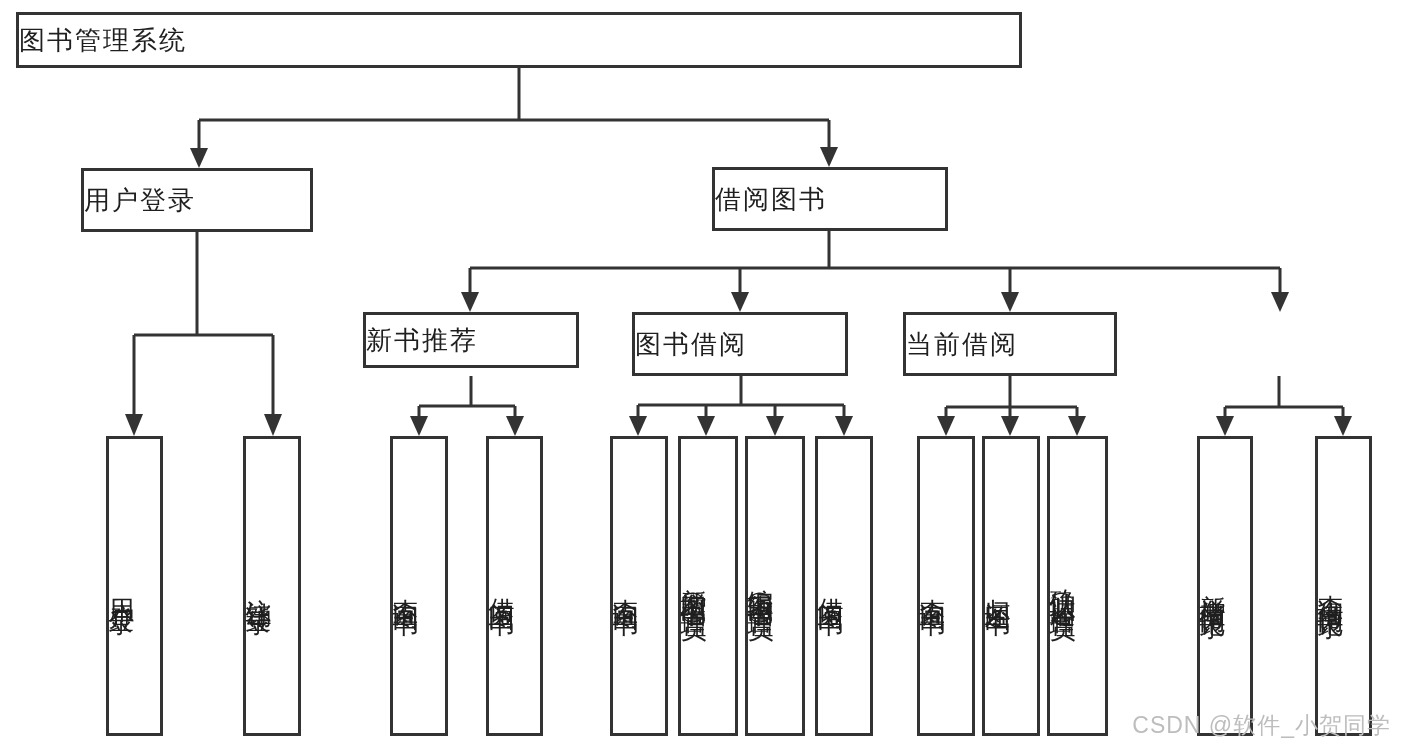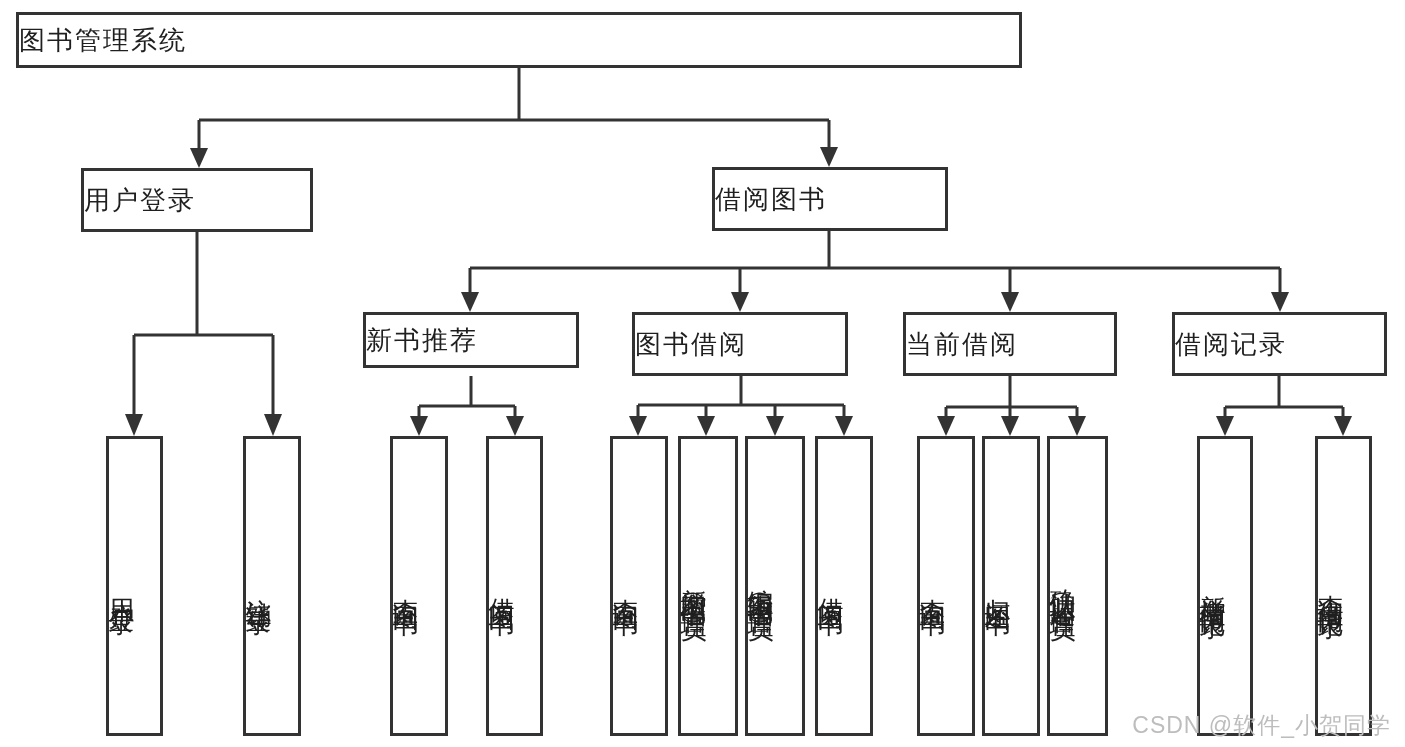--- a/index.html
+++ b/index.html
@@ -115,23 +115,20 @@
 
   <div class="node" style="left:363px;top:312px;width:216px;height:56px;">
     <span>新书推荐</span>
   </div>
   <div class="node" style="left:632px;top:312px;width:216px;height:64px;">
     <span>图书借阅</span>
   </div>
   <div class="node" style="left:903px;top:312px;width:214px;height:64px;">
     <span>当前借阅</span>
   </div>
-  <div class="node" style="left:1172px;top:312px;width:215px;height:64px;">
-    <span>借阅记录</span>
-  </div>
 
   <div class="node vertical" style="left:106px;top:436px;width:57px;height:300px;">
     <span>用户登录</span>
   </div>
   <div class="node vertical" style="left:243px;top:436px;width:58px;height:300px;">
     <span>注销登录</span>
   </div>
 
   <div class="node vertical" style="left:390px;top:436px;width:58px;height:300px;">
     <span>查询图书</span>

